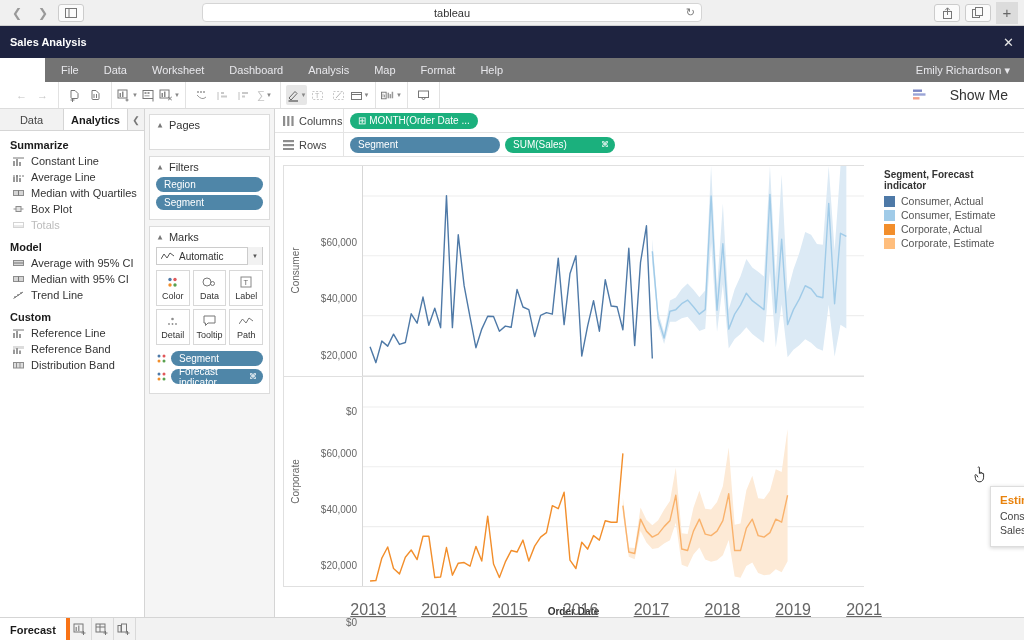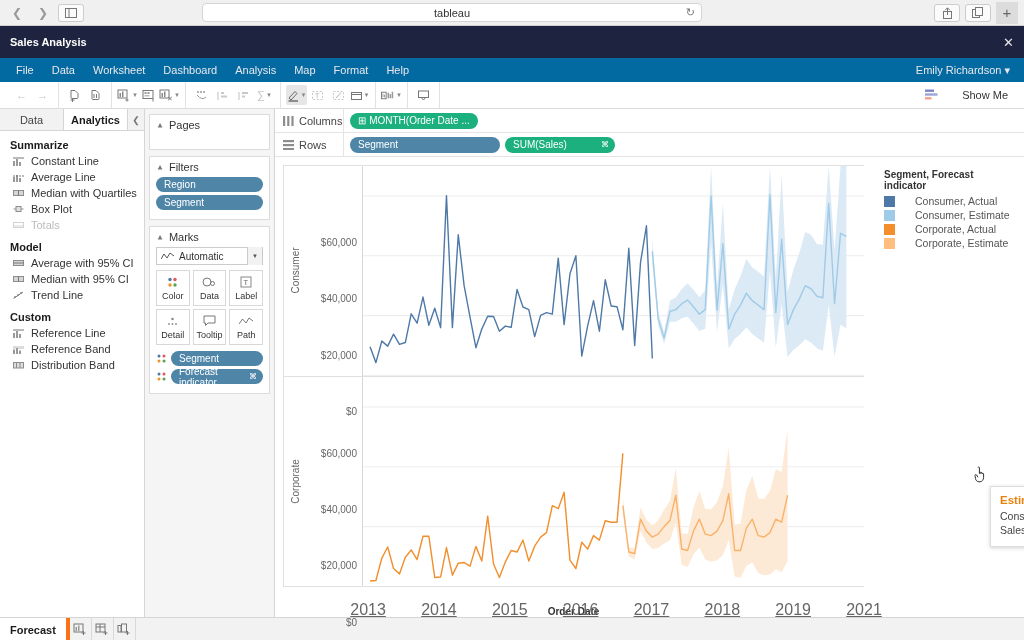--- a/index.html
+++ b/index.html
@@ -41,43 +41,43 @@
   }
 
   
   .tb-titlebar {
     background: #1e2340; color: #fff; height: 23px;
     display: flex; align-items: center; padding: 16px 10px;
     font-size: 11px; font-weight: bold;
   }
   .tb-close { margin-left: auto; font-size: 13px; font-weight: normal; color: #e6e6e6; }
   .tb-menubar {
-    background: #0369a1; color: #e8e8ec; height: 24px;
-    display: flex; align-items: center; padding: 0 8px; gap: 2px; font-size: 11px;
+    background: #737373; color: #e8e8ec; height: 24px;
+    display: flex; align-items: center; padding: 0 8px; gap: 9px; font-size: 11px; margin-left: 45px;
   }
   .tb-menubar .mi { padding: 2px 8px; border-radius: 2px; }
   .tb-user { margin-left: auto; font-size: 11px; padding-right: 6px; }
 
   
   .tb-toolbar {
     height: 27px; background: #fff; border-bottom: 1px solid #dcdcdc;
     display: flex; align-items: center; padding: 0 6px;
   }
   .tgroup { display: flex; align-items: center; height: 100%; padding: 0 5px; border-right: 1px solid #e2e2e2; }
   .tgroup:last-of-type { border-right: none; }
   .ticon {
     width: 21px; height: 20px; display: flex; align-items: center; justify-content: center;
     color: #777; position: relative; border-radius: 2px;
   }
   .ticon.active { background: #e6e6e6; }
   .ticon.dim { color: #c3c3c3; }
   .caret { font-size: 6px; margin-left: 1px; color: #888; }
   .showme {
     margin-left: auto; display: flex; align-items: center; gap: 23px;
-    padding: 2px 10px; font-size: 11px; color: #333;
+    padding: 2px 10px; font-size: 14px; color: #333;
   }
 
   
   .body-row { display: flex; height: 508px; }
 
   
   .left-panel { width: 145px; border-right: 1px solid #d5d5d5; background: #fff; display: flex; flex-direction: column; }
   .lp-tabs { display: flex; height: 22px; border-bottom: 1px solid #d5d5d5; background: #f2f2f2; align-items: stretch; }
   .lp-tab { flex: 1; display: flex; align-items: center; justify-content: center; font-size: 11px; color: #444; border-right: 1px solid #d5d5d5; background: #f2f2f2; }
   .lp-tab.sel { background: #fff; font-weight: bold; color: #1b1b1b; }
@@ -143,21 +143,21 @@
 
   .x-axis { height: 17px; display: flex; }
   .x-axis .spacer { width: 78px; }
   .x-ticks { flex: 1; position: relative; }
   .x-ticks .xt { position: absolute; top: 14px; transform: translateX(-50%); font-size: 16px; color: #666; text-decoration: underline; }
   .x-title { text-align: center; font-size: 10px; font-weight: bold; color: #333; padding-top: 2px; }
 
   
   .legend { width: 150px; padding: 12px 8px 0 10px; background: #fff; }
   .legend-title { font-size: 10px; font-weight: bold; color: #333; margin-bottom: 4px; }
-  .legend-item { display: flex; align-items: center; gap: 20px; margin-bottom: 2px; }
+  .legend-item { display: flex; align-items: center; gap: 6px; margin-bottom: 2px; }
   .sw { width: 11px; height: 11px; flex: 0 0 11px; }
   .legend-label { font-size: 10.5px; color: #555; }
 
   
   .tooltip {
     position: absolute; left: 706px; top: 320px; width: 120px;
     background: #fff; border: 1px solid #ddd; box-shadow: 0 1px 4px rgba(0,0,0,.18);
     padding: 7px 9px 9px 9px; z-index: 40;
   }
   .tt-title { color: #e8820c; font-weight: bold; font-size: 11.5px; margin-bottom: 3px; }

